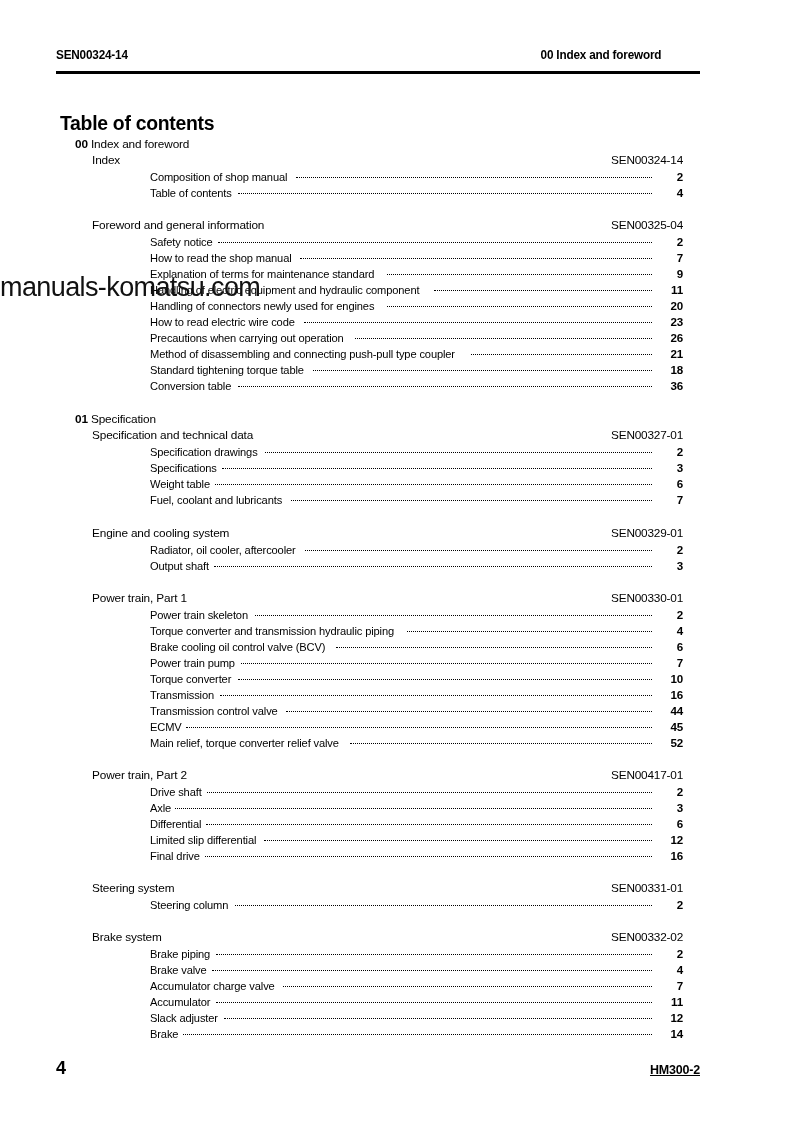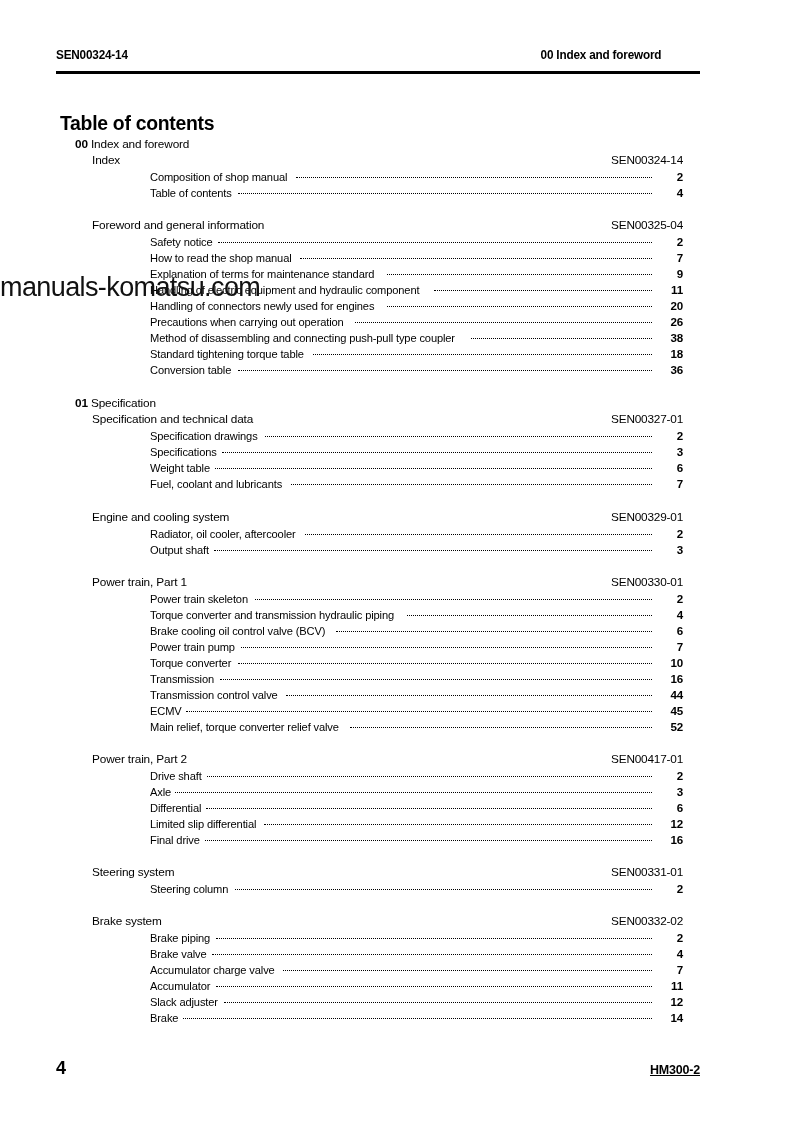--- a/index.html
+++ b/index.html
@@ -233,28 +233,33 @@
           <span class="label">Handling of electric equipment and hydraulic component</span>
           <span class="leader"></span>
           <span class="pageno">11</span>
         </div>
         <div class="row entry">
           <span class="label">Handling of connectors newly used for engines</span>
           <span class="leader"></span>
           <span class="pageno">20</span>
         </div>
         <div class="row entry">
+          <span class="label">How to read electric wire code</span>
+          <span class="leader"></span>
+          <span class="pageno">23</span>
+        </div>
+        <div class="row entry">
           <span class="label">Precautions when carrying out operation</span>
           <span class="leader"></span>
           <span class="pageno">26</span>
         </div>
         <div class="row entry">
           <span class="label">Method of disassembling and connecting push-pull type coupler</span>
           <span class="leader"></span>
-          <span class="pageno">38</span>
+          <span class="pageno">21</span>
         </div>
         <div class="row entry">
           <span class="label">Standard tightening torque table</span>
           <span class="leader"></span>
           <span class="pageno">18</span>
         </div>
         <div class="row entry">
           <span class="label">Conversion table</span>
           <span class="leader"></span>
           <span class="pageno">36</span>

